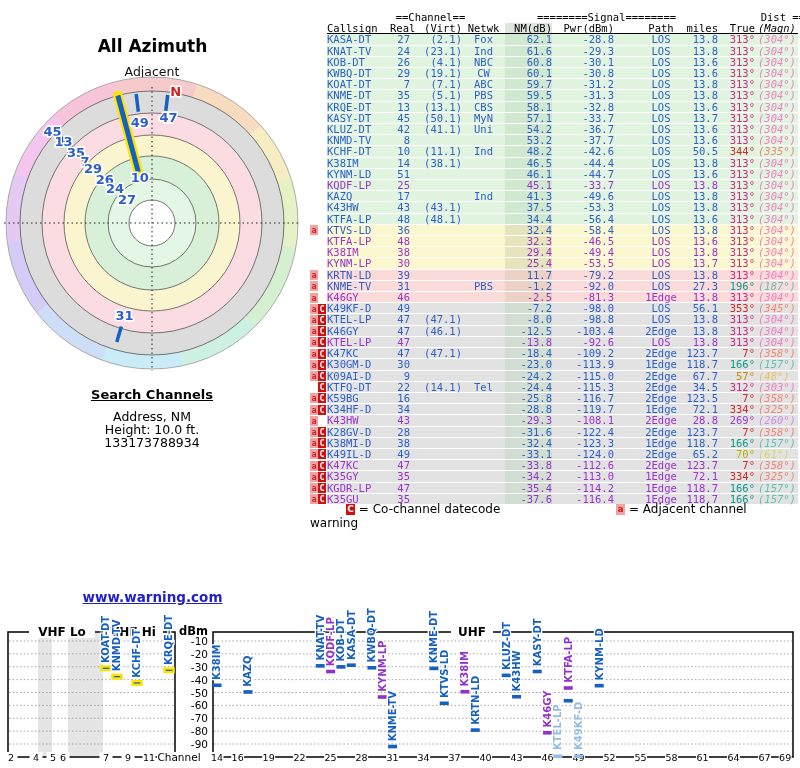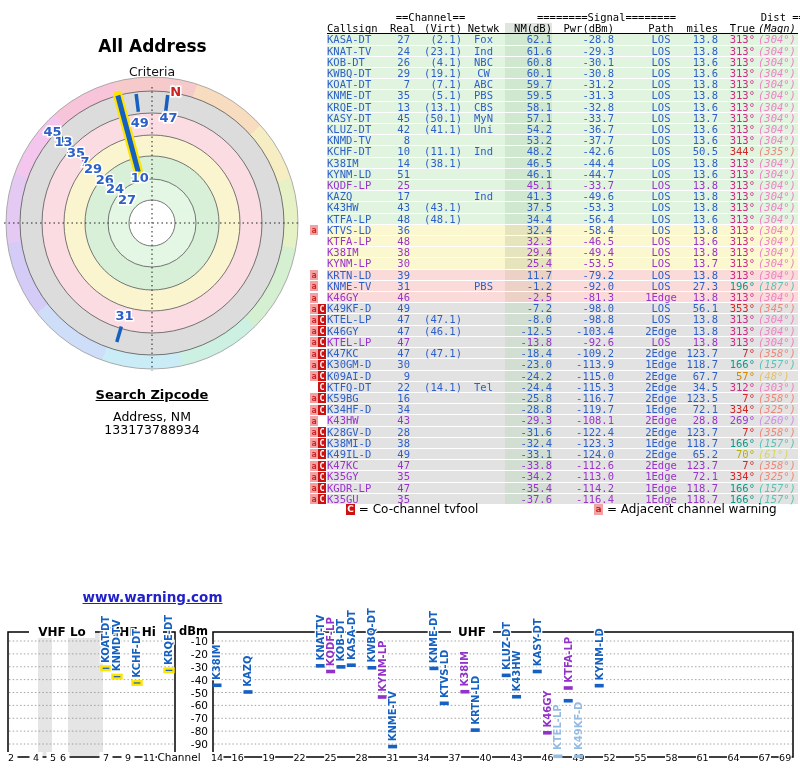--- a/index.html
+++ b/index.html
@@ -34,22 +34,22 @@
   #legend{left:310px;top:502px;width:488px;height:16px;font-size:12px;color:#000;}
   #legend .badge{display:inline-block;vertical-align:middle;width:9px;height:11px;line-height:11px;font-size:9px;}
   
   #site-link{left:0;top:589px;width:305px;text-align:center;font-size:13.5px;font-weight:bold;}
   #site-link a{color:#2121cc;}
   text{font-family:"DejaVu Sans",sans-serif;}
 </style>
 </head>
 <body>
 
-<div class="abs" id="chart-title">All Address</div>
-<div class="abs" id="true-north">Criteria</div>
+<div class="abs" id="chart-title">All Azimuth</div>
+<div class="abs" id="true-north">Adjacent</div>
 <div class="abs" id="radar-wrap">
   <div id="radar-disc"></div>
   <svg id="radar-svg" width="310" height="345">
       <circle cx="152" cy="193" r="132" fill="#dcdcdc" stroke="#555" stroke-width="0.8"></circle>
       <circle cx="152" cy="193" r="110" fill="#fadce2" stroke="#555" stroke-width="0.8"></circle>
       <circle cx="152" cy="193" r="88" fill="#fbf5cf" stroke="#555" stroke-width="0.8"></circle>
       <circle cx="152" cy="193" r="67" fill="#d7f0d7" stroke="#555" stroke-width="0.8"></circle>
       <circle cx="152" cy="193" r="44" fill="#e4f6e4" stroke="#555" stroke-width="0.8"></circle>
       <circle cx="152" cy="193" r="23" fill="#ffffff" stroke="#555" stroke-width="0.8"></circle>
       <circle cx="152" cy="193" r="146" fill="none" stroke="#999" stroke-width="0.8"></circle>
@@ -73,22 +73,23 @@
       <text x="84.9077623502787" y="135.52129110697493" text-anchor="middle" font-size="13" font-weight="bold" fill="#2d5fc8" stroke="#fff" stroke-width="3" paint-order="stroke">7</text>
       <text x="93.01781305519006" y="142.9527833907472" text-anchor="middle" font-size="13" font-weight="bold" fill="#2d5fc8" stroke="#fff" stroke-width="3" paint-order="stroke">29</text>
       <text x="104.81425044415205" y="153.76222671259774" text-anchor="middle" font-size="13" font-weight="bold" fill="#2d5fc8" stroke="#fff" stroke-width="3" paint-order="stroke">26</text>
       <text x="115.1361331594938" y="163.220489619217" text-anchor="middle" font-size="13" font-weight="bold" fill="#2d5fc8" stroke="#fff" stroke-width="3" paint-order="stroke">24</text>
       <text x="126.93257054845577" y="174.02993294106756" text-anchor="middle" font-size="13" font-weight="bold" fill="#2d5fc8" stroke="#fff" stroke-width="3" paint-order="stroke">27</text>
       <text x="175.7806946104745" y="66.14328995483896" text-anchor="middle" font-size="13" font-weight="bold" fill="#cc2222" stroke="#fff" stroke-width="3" paint-order="stroke">N</text>
     </svg>
 </div>
 
 <div class="abs" id="search">
-  <div class="t">Search Zipcode</div>
+  <div class="t">Search Channels</div>
   <div>Address, NM</div>
+  <div>Height: 10.0 ft.</div>
   <div>133173788934</div>
 </div>
 
 <div class="abs" id="sigtable">
     <div class="trow hdr"><span class="warncell"></span><div class="rowbody" style="border-bottom: none;"><span class="cl"></span><span class="re" style="width: 115px; text-align: center;">==Channel==</span><span class="ne"></span><span class="nm" style="width: 151px; text-align: center;">========Signal========</span><span class="g1" style="width: 68px;"></span><span class="mi" style="width: 36px;">Dist</span><span class="g2"></span><span class="tr" style="width: 74px; text-align: center;">==Azimuth==</span></div></div>
     <div class="trow hdr"><span class="warncell"></span><div class="rowbody" style="border-bottom: 1px solid rgb(0, 0, 0);"><span class="cl">Callsign</span><span class="re">Real</span><span class="vi">(Virt)</span><span class="ne">Netwk</span><span class="nm" style="background: rgb(223, 230, 223);">NM(dB)</span><span class="pw">Pwr(dBm)</span><span class="g1"></span><span class="pa">Path</span><span class="mi">miles</span><span class="g2"></span><span class="tr">True</span><span class="mg">(Magn)</span></div></div>
     <div class="trow"><div class="warncell"><span class="badge"></span><span class="badge"></span></div><div class="rowbody" style="background: rgb(224, 244, 224);"><span class="cl" style="color: rgb(45, 95, 200);">KASA-DT</span><span class="re" style="color: rgb(45, 95, 200);">27</span><span class="vi" style="color: rgb(45, 95, 200);">(2.1)</span><span class="ne" style="color: rgb(45, 95, 200);">Fox</span><span class="nm" style="color: rgb(45, 95, 200); background: rgb(207, 232, 207);">62.1</span><span class="pw" style="color: rgb(45, 95, 200);">-28.8</span><span class="g1"></span><span class="pa" style="color: rgb(45, 95, 200);">LOS</span><span class="mi" style="color: rgb(45, 95, 200);">13.8</span><span class="g2"></span><span class="tr" style="color: rgb(203, 43, 131);">313°</span><span class="mg" style="color: rgb(239, 130, 195);">(304°)</span></div></div>
     <div class="trow"><div class="warncell"><span class="badge"></span><span class="badge"></span></div><div class="rowbody" style="background: rgb(224, 244, 224);"><span class="cl" style="color: rgb(45, 95, 200);">KNAT-TV</span><span class="re" style="color: rgb(45, 95, 200);">24</span><span class="vi" style="color: rgb(45, 95, 200);">(23.1)</span><span class="ne" style="color: rgb(45, 95, 200);">Ind</span><span class="nm" style="color: rgb(45, 95, 200); background: rgb(207, 232, 207);">61.6</span><span class="pw" style="color: rgb(45, 95, 200);">-29.3</span><span class="g1"></span><span class="pa" style="color: rgb(45, 95, 200);">LOS</span><span class="mi" style="color: rgb(45, 95, 200);">13.8</span><span class="g2"></span><span class="tr" style="color: rgb(203, 43, 131);">313°</span><span class="mg" style="color: rgb(239, 130, 195);">(304°)</span></div></div>
     <div class="trow"><div class="warncell"><span class="badge"></span><span class="badge"></span></div><div class="rowbody" style="background: rgb(224, 244, 224);"><span class="cl" style="color: rgb(45, 95, 200);">KOB-DT</span><span class="re" style="color: rgb(45, 95, 200);">26</span><span class="vi" style="color: rgb(45, 95, 200);">(4.1)</span><span class="ne" style="color: rgb(45, 95, 200);">NBC</span><span class="nm" style="color: rgb(45, 95, 200); background: rgb(207, 232, 207);">60.8</span><span class="pw" style="color: rgb(45, 95, 200);">-30.1</span><span class="g1"></span><span class="pa" style="color: rgb(45, 95, 200);">LOS</span><span class="mi" style="color: rgb(45, 95, 200);">13.6</span><span class="g2"></span><span class="tr" style="color: rgb(203, 43, 131);">313°</span><span class="mg" style="color: rgb(239, 130, 195);">(304°)</span></div></div>
     <div class="trow"><div class="warncell"><span class="badge"></span><span class="badge"></span></div><div class="rowbody" style="background: rgb(224, 244, 224);"><span class="cl" style="color: rgb(45, 95, 200);">KWBQ-DT</span><span class="re" style="color: rgb(45, 95, 200);">29</span><span class="vi" style="color: rgb(45, 95, 200);">(19.1)</span><span class="ne" style="color: rgb(45, 95, 200);">CW</span><span class="nm" style="color: rgb(45, 95, 200); background: rgb(207, 232, 207);">60.1</span><span class="pw" style="color: rgb(45, 95, 200);">-30.8</span><span class="g1"></span><span class="pa" style="color: rgb(45, 95, 200);">LOS</span><span class="mi" style="color: rgb(45, 95, 200);">13.6</span><span class="g2"></span><span class="tr" style="color: rgb(203, 43, 131);">313°</span><span class="mg" style="color: rgb(239, 130, 195);">(304°)</span></div></div>
@@ -128,21 +129,21 @@
     <div class="trow"><div class="warncell"><span class="badge" style="background: rgb(242, 162, 162); color: rgb(204, 34, 34);">a</span><span class="badge" style="background: rgb(204, 17, 17); color: rgb(255, 255, 255);">C</span></div><div class="rowbody" style="background: rgb(226, 226, 226);"><span class="cl" style="color: rgb(45, 95, 200);">K49IL-D</span><span class="re" style="color: rgb(45, 95, 200);">49</span><span class="vi" style="color: rgb(45, 95, 200);"></span><span class="ne" style="color: rgb(45, 95, 200);"></span><span class="nm" style="color: rgb(45, 95, 200); background: rgb(210, 222, 210);">-33.1</span><span class="pw" style="color: rgb(45, 95, 200);">-124.0</span><span class="g1"></span><span class="pa" style="color: rgb(45, 95, 200);">2Edge</span><span class="mi" style="color: rgb(45, 95, 200);">65.2</span><span class="g2"></span><span class="tr" style="color: rgb(178, 178, 0);">70°</span><span class="mg" style="color: rgb(214, 214, 106);">(61°)</span></div></div>
     <div class="trow"><div class="warncell"><span class="badge" style="background: rgb(242, 162, 162); color: rgb(204, 34, 34);">a</span><span class="badge" style="background: rgb(204, 17, 17); color: rgb(255, 255, 255);">C</span></div><div class="rowbody" style="background: rgb(226, 226, 226);"><span class="cl" style="color: rgb(153, 51, 204);">K47KC</span><span class="re" style="color: rgb(153, 51, 204);">47</span><span class="vi" style="color: rgb(153, 51, 204);"></span><span class="ne" style="color: rgb(153, 51, 204);"></span><span class="nm" style="color: rgb(153, 51, 204); background: rgb(210, 222, 210);">-33.8</span><span class="pw" style="color: rgb(153, 51, 204);">-112.6</span><span class="g1"></span><span class="pa" style="color: rgb(153, 51, 204);">2Edge</span><span class="mi" style="color: rgb(153, 51, 204);">123.7</span><span class="g2"></span><span class="tr" style="color: rgb(208, 40, 40);">7°</span><span class="mg" style="color: rgb(239, 136, 120);">(358°)</span></div></div>
     <div class="trow"><div class="warncell"><span class="badge" style="background: rgb(242, 162, 162); color: rgb(204, 34, 34);">a</span><span class="badge" style="background: rgb(204, 17, 17); color: rgb(255, 255, 255);">C</span></div><div class="rowbody" style="background: rgb(226, 226, 226);"><span class="cl" style="color: rgb(153, 51, 204);">K35GY</span><span class="re" style="color: rgb(153, 51, 204);">35</span><span class="vi" style="color: rgb(153, 51, 204);"></span><span class="ne" style="color: rgb(153, 51, 204);"></span><span class="nm" style="color: rgb(153, 51, 204); background: rgb(210, 222, 210);">-34.2</span><span class="pw" style="color: rgb(153, 51, 204);">-113.0</span><span class="g1"></span><span class="pa" style="color: rgb(153, 51, 204);">1Edge</span><span class="mi" style="color: rgb(153, 51, 204);">72.1</span><span class="g2"></span><span class="tr" style="color: rgb(208, 40, 40);">334°</span><span class="mg" style="color: rgb(239, 136, 120);">(325°)</span></div></div>
     <div class="trow"><div class="warncell"><span class="badge" style="background: rgb(242, 162, 162); color: rgb(204, 34, 34);">a</span><span class="badge" style="background: rgb(204, 17, 17); color: rgb(255, 255, 255);">C</span></div><div class="rowbody" style="background: rgb(226, 226, 226);"><span class="cl" style="color: rgb(153, 51, 204);">KGDR-LP</span><span class="re" style="color: rgb(153, 51, 204);">47</span><span class="vi" style="color: rgb(153, 51, 204);"></span><span class="ne" style="color: rgb(153, 51, 204);"></span><span class="nm" style="color: rgb(153, 51, 204); background: rgb(210, 222, 210);">-35.4</span><span class="pw" style="color: rgb(153, 51, 204);">-114.2</span><span class="g1"></span><span class="pa" style="color: rgb(153, 51, 204);">1Edge</span><span class="mi" style="color: rgb(153, 51, 204);">118.7</span><span class="g2"></span><span class="tr" style="color: rgb(10, 154, 138);">166°</span><span class="mg" style="color: rgb(95, 194, 178);">(157°)</span></div></div>
     <div class="trow"><div class="warncell"><span class="badge" style="background: rgb(242, 162, 162); color: rgb(204, 34, 34);">a</span><span class="badge" style="background: rgb(204, 17, 17); color: rgb(255, 255, 255);">C</span></div><div class="rowbody" style="background: rgb(226, 226, 226);"><span class="cl" style="color: rgb(153, 51, 204);">K35GU</span><span class="re" style="color: rgb(153, 51, 204);">35</span><span class="vi" style="color: rgb(153, 51, 204);"></span><span class="ne" style="color: rgb(153, 51, 204);"></span><span class="nm" style="color: rgb(153, 51, 204); background: rgb(210, 222, 210);">-37.6</span><span class="pw" style="color: rgb(153, 51, 204);">-116.4</span><span class="g1"></span><span class="pa" style="color: rgb(153, 51, 204);">1Edge</span><span class="mi" style="color: rgb(153, 51, 204);">118.7</span><span class="g2"></span><span class="tr" style="color: rgb(10, 154, 138);">166°</span><span class="mg" style="color: rgb(95, 194, 178);">(157°)</span></div></div>
   </div>
 
 <div class="abs" id="legend">
   <span style="margin-left:36px;"></span>
   <span class="badge" id="leg-c" style="background: rgb(204, 17, 17); color: rgb(255, 255, 255);">C</span>
-  <span>= Co-channel tvfool</span>
+  <span>= Co-channel datecode</span>
   <span style="margin-left:112px;"></span>
   <span class="badge" id="leg-a" style="background: rgb(242, 162, 162); color: rgb(204, 34, 34);">a</span>
   <span>= Adjacent channel warning</span>
 </div>
 
 <div class="abs" id="site-link">
   <a href="#">www.warning.com</a>
 </div>
 
 <svg class="abs" style="left:0;top:600px;" width="800" height="168" id="bars-svg">

